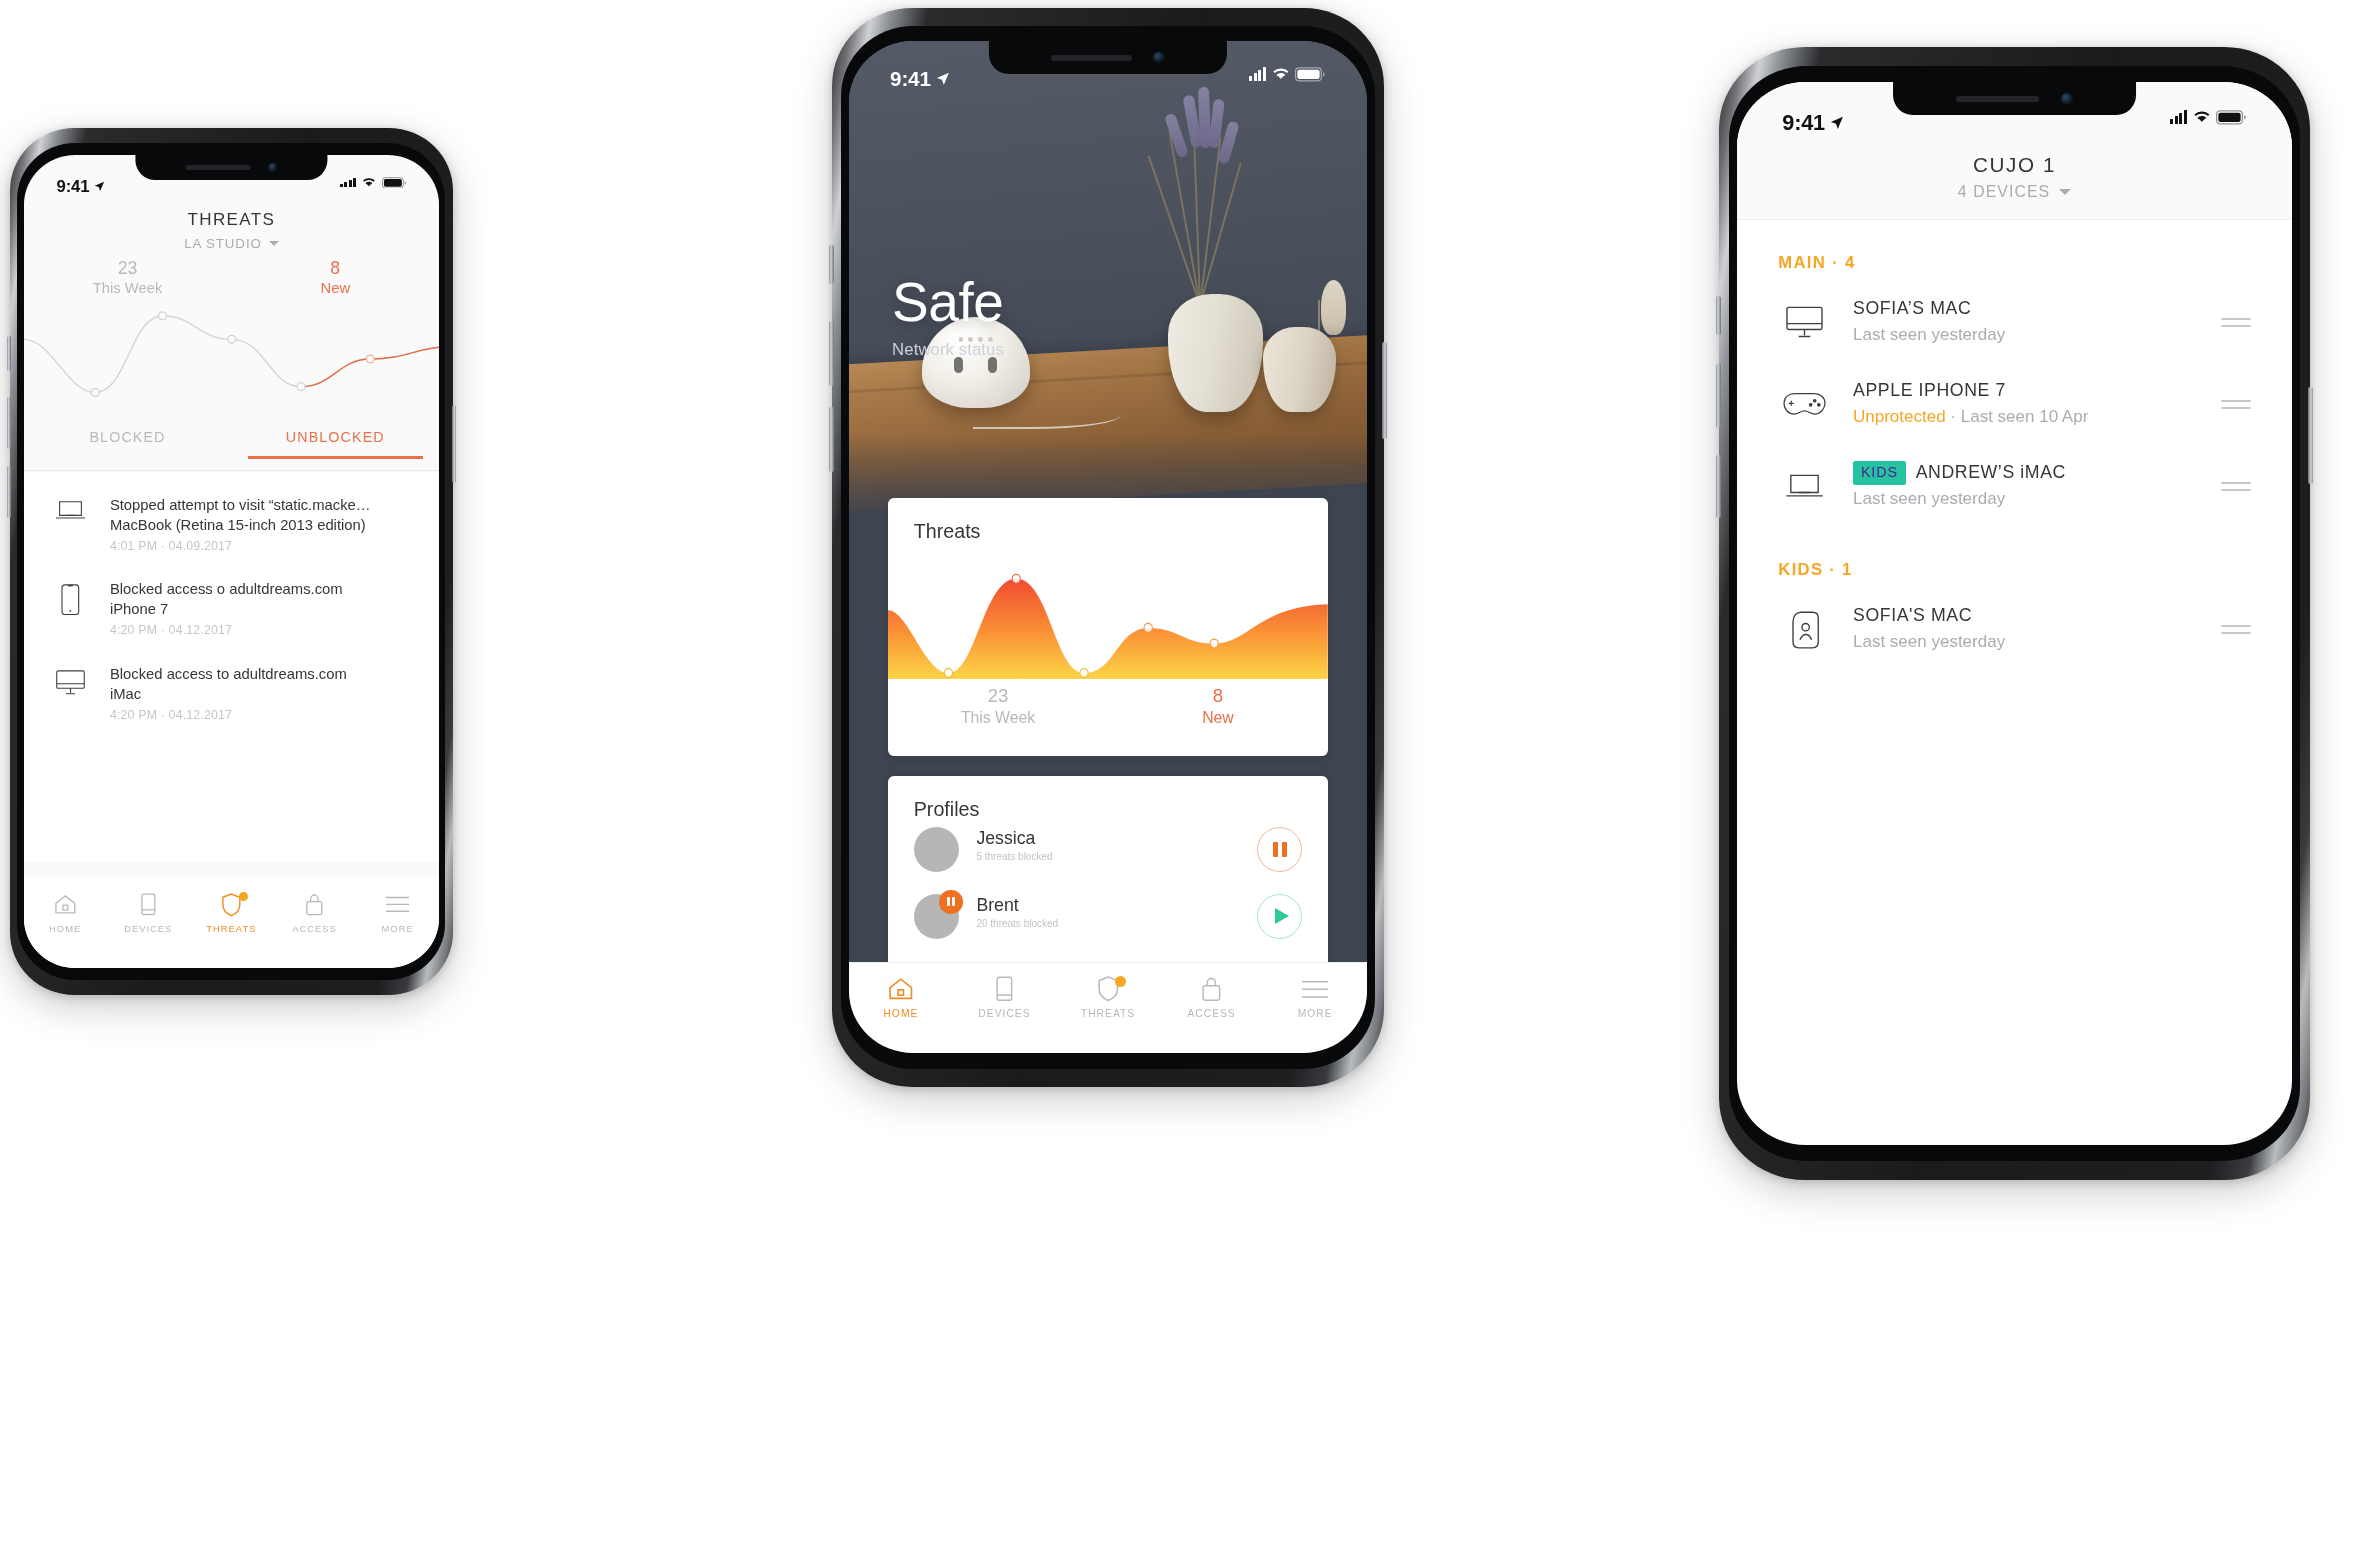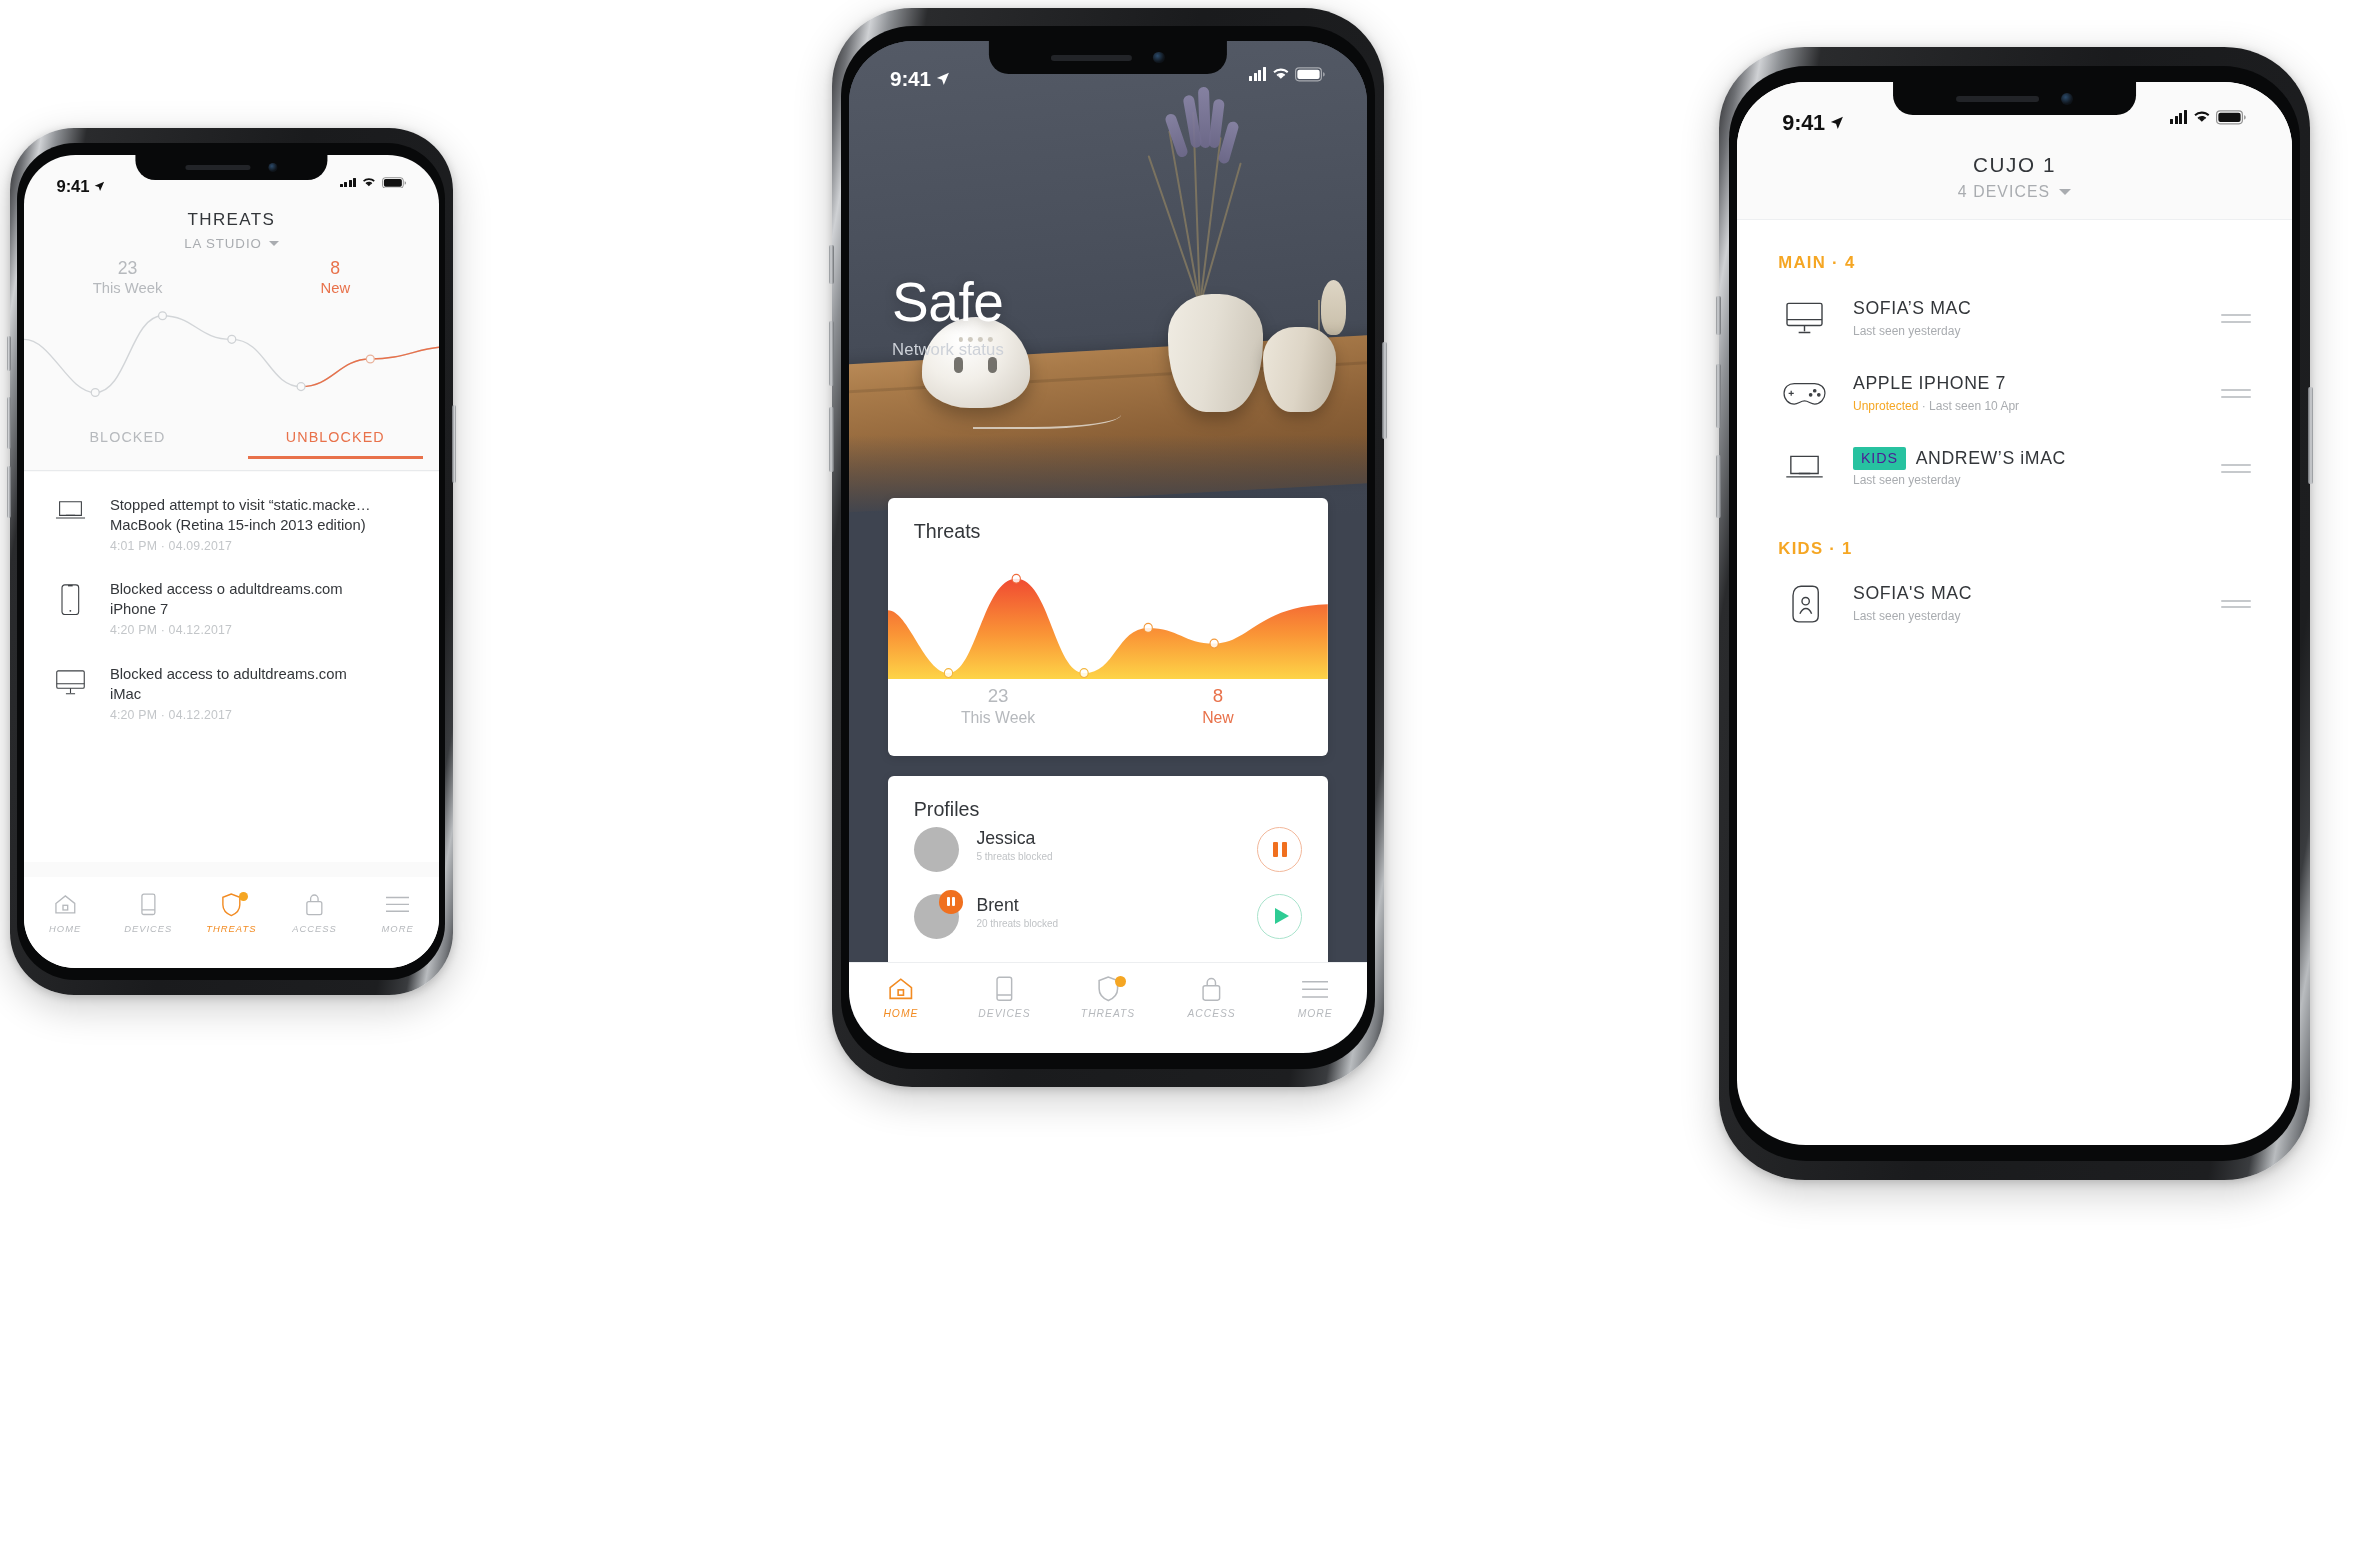--- a/index.html
+++ b/index.html
@@ -80,21 +80,21 @@
   .p1-divider { position: absolute; top: 315px; left: 0; right: 0; height: 1px; background: #e8eaec; }
   .p1-list { position: absolute; top: 317px; left: 0; right: 0; bottom: 106px; background: #fff; padding-top: 9.9px; }
   .thr { display: flex; gap: 17.7px; padding: 13.8px 21.7px 13.8px 25.6px; }
   .thr .ic { width: 43px; flex: none; display: flex; align-items: flex-start; justify-content: center; padding-top: 3.9px; color: #3d4044; }
   .thr .tx { flex: 1; min-width: 0; }
   .thr-l1 { font-size: 14.8px; color: #33363a; line-height: 1.35; white-space: nowrap; overflow: hidden; text-overflow: ellipsis; }
   .thr-l2 { font-size: 14.8px; color: #33363a; line-height: 1.35; }
   .thr-l3 { font-size: 12.3px; color: #c3c6c9; margin-top: 3px; letter-spacing: 0.2px; }
 
   
-  .tabbar { position: absolute; left: 0; right: 0; bottom: 0; display: flex; align-items: flex-start; background: #fff; font-style: italic; }
+  .tabbar { position: absolute; left: 0; right: 0; bottom: 0; display: flex; align-items: flex-start; background: #fff; }
   .tabbar.dark { background: #fff; }
   .tbi { flex: 1; display: flex; flex-direction: column; align-items: center; gap: 6.9px; color: #b6b9bd; }
   .tbi .lbl { font-size: 9.4px; letter-spacing: 1px; }
   .tbi.on { color: #f28b22; }
   .tbi .ic { position: relative; height: 23.6px; display: flex; align-items: center; justify-content: center; }
   .dot { position: absolute; top: -1px; right: -5.9px; width: 8.9px; height: 8.9px; border-radius: 50%; background: #f5a623; }
 
   
   #p2 { left: 832px; top: 7.9px; width: 552px; height: 1079px; }
   #p2 .screen { background: #3e4450; }
@@ -169,21 +169,21 @@
 
   .p3-head { position: absolute; top: 0; left: 0; right: 0; height: 138px; background: #fafafa; border-bottom: 1px solid #edeff1; display: flex; flex-direction: column; align-items: center; justify-content: flex-end; padding-bottom: 17.7px; }
   .p3-title { font-size: 20.7px; letter-spacing: 1.6px; color: #33363a; }
   .p3-sub { margin-top: 6.9px; font-size: 15.8px; letter-spacing: 1.1px; color: #a9acb0; display: inline-flex; align-items: center; gap: 8.9px; }
   .grp { font-size: 16.7px; letter-spacing: 1.3px; color: #f5a623; font-weight: 700; padding: 33px 0 7.9px 41px; }
   .drow { display: flex; align-items: center; gap: 21.7px; padding: 15.8px 41px 15.8px 41px; }
   .drow .ic { width: 53px; flex: none; display: flex; align-items: center; justify-content: center; color: #3d4044; }
   .drow .tx { flex: 1; min-width: 0; }
   .d-n { font-size: 17.7px; letter-spacing: 0.6px; color: #33363a; line-height: 1.35; display: flex; align-items: center; gap: 9.9px; flex-wrap: wrap; }
   .kids-tag { background: #27c2a0; color: #4c1d95; font-size: 14.3px; letter-spacing: 0.9px; padding: 2px 7.9px; border-radius: 2px; }
-  .d-s { font-size: 12px; color: #a9acb0; line-height: 1.45; margin-top: 2px; }
+  .d-s { font-size: 17px; color: #a9acb0; line-height: 1.45; margin-top: 2px; }
   .d-s .warn { color: #f5a623; }
   .drag { width: 29.6px; flex: none; display: flex; flex-direction: column; gap: 4.9px; }
   .drag i { display: block; height: 2px; background: #c6c9cc; border-radius: 2px; }
 </style>
 </head>
 <body>
 
 <div class="stage">
 
   <div class="phone" id="p1">

